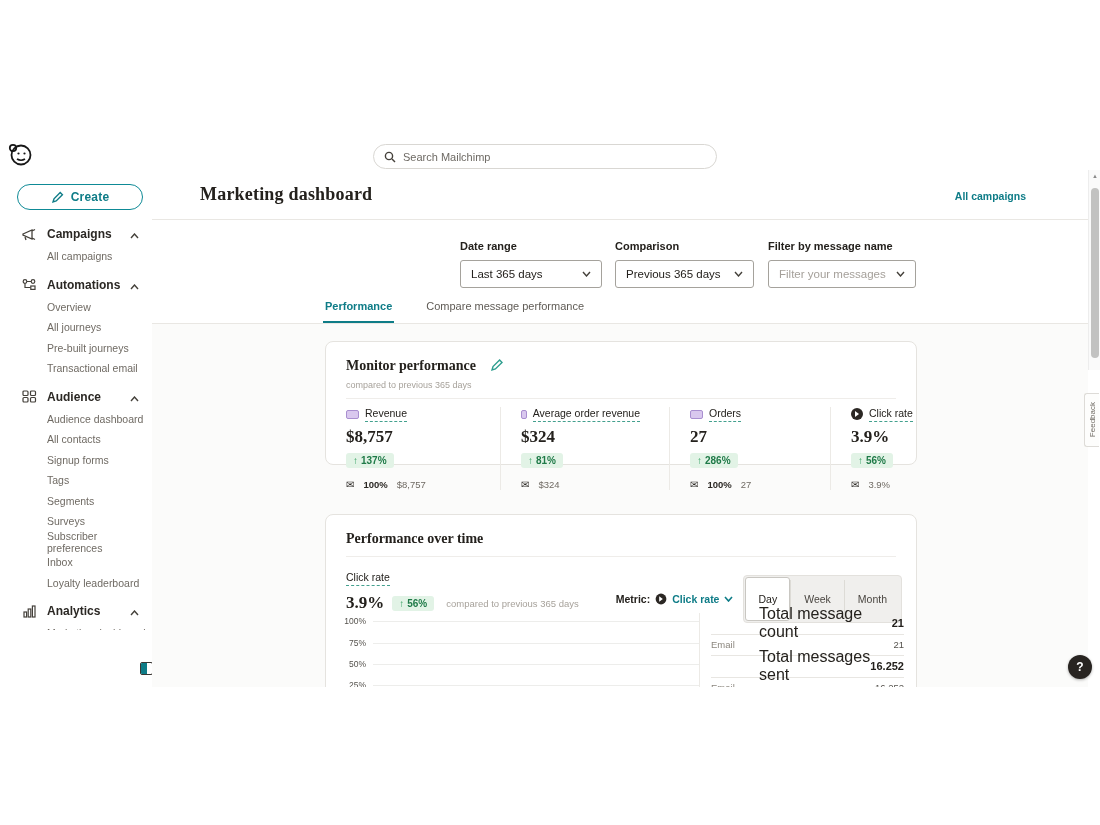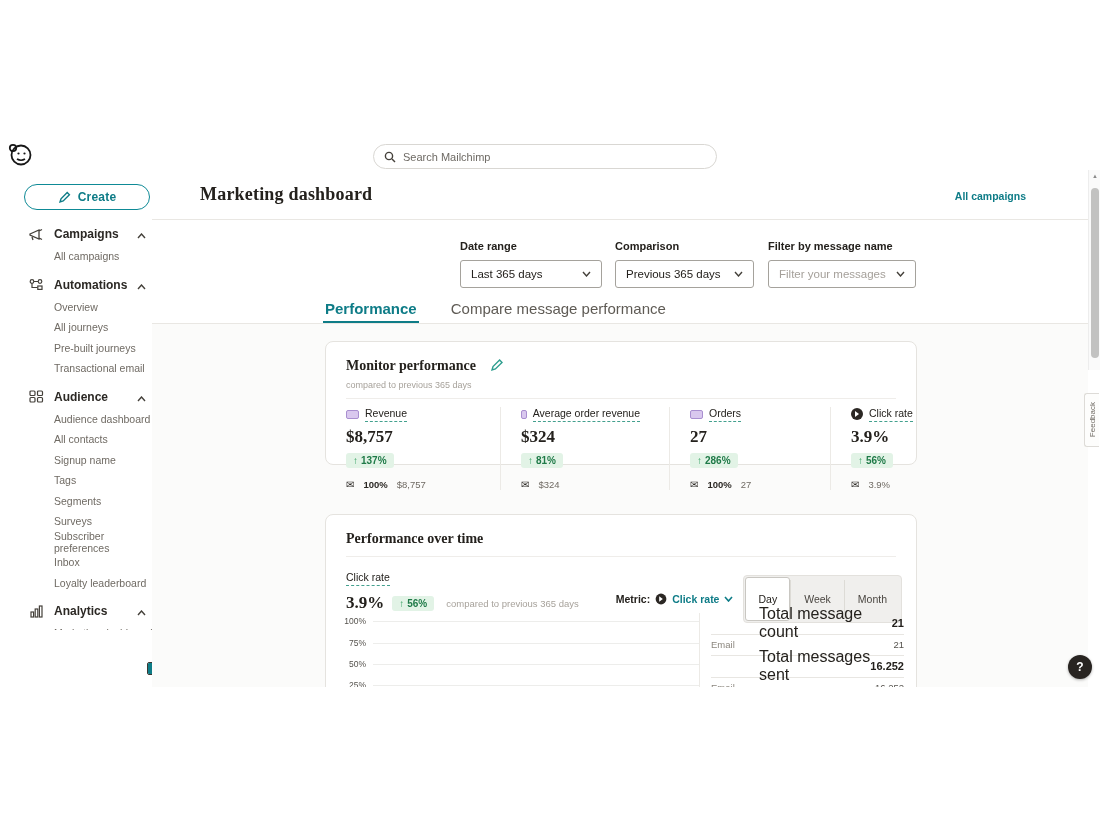--- a/index.html
+++ b/index.html
@@ -8,21 +8,21 @@
 
   
   .topbar { position:absolute; top:140px; left:0; width:1100px; height:30px; background:#fff; }
   .logo { position:absolute; left:8px; top:1px; width:26px; height:27px; }
   .search-pill { position:absolute; left:373px; top:4px; width:344px; height:25px; border:1px solid #d9d7d3; border-radius:13px; background:#fff; display:flex; align-items:center; padding:0 10px; }
   .search-pill svg { flex:0 0 auto; margin-right:7px; }
   .search-pill input { border:none; outline:none; font-size:11px; color:#21201c; width:100%; background:transparent; font-family:"Liberation Sans", sans-serif; }
   .search-pill input::placeholder { color:#6e6a64; }
 
   
-  .sidebar { position:absolute; top:170px; left:16px; width:151px; height:517px; background:#fff; border-right:1px solid #efeeec; }
+  .sidebar { position:absolute; top:170px; left:9px; width:151px; height:517px; background:#fff; border-right:1px solid #efeeec; }
   .create-btn { position:absolute; top:14px; left:8px; width:126px; height:26px; border:1px solid #0e8a96; border-radius:14px; background:#fff; display:flex; align-items:center; justify-content:center; gap:7px; cursor:pointer; }
   .create-btn span { color:#0e7c87; font-size:12px; font-weight:bold; letter-spacing:.2px; }
   .side-nav-clip { position:absolute; top:52px; left:0; width:140px; height:408px; overflow:hidden; }
   .side-header { height:24px; display:flex; align-items:center; padding:0 10px 0 12px; cursor:pointer; }
   .side-header .ic { width:16px; display:flex; justify-content:center; }
   .side-header .lbl { font-size:12px; font-weight:bold; color:#2b2824; margin-left:10px; flex:1; }
   .side-header .chev { color:#4a4641; }
   .side-header.mt { margin-top:6px; }
   .side-item { height:20.5px; display:flex; align-items:center; padding-left:38px; font-size:10.5px; color:#6f6a63; cursor:pointer; }
   .side-scrollthumb { position:absolute; right:3px; top:6px; width:4px; height:282px; background:#c9c7c4; border-radius:2px; }
@@ -38,21 +38,21 @@
   .filters { position:absolute; top:50px; left:0; width:936px; height:104px; background:#fff; }
   .filter { position:absolute; top:20px; }
   .filter .flabel { font-size:11px; font-weight:bold; color:#24211d; margin-bottom:8px; }
   .fselect { height:28px; border:1px solid #a5a29c; border-radius:3px; background:#fff; display:flex; align-items:center; justify-content:space-between; padding:0 10px; font-size:11.5px; color:#24211d; cursor:pointer; }
   .fselect .ph { color:#a5a09a; }
   .f1 { left:308px; } .f1 .fselect { width:142px; }
   .f2 { left:463px; } .f2 .fselect { width:139px; }
   .f3 { left:616px; } .f3 .fselect { width:148px; }
 
   .tabs { position:absolute; top:130px; left:0; width:936px; height:24px; border-bottom:1px solid #e9e7e3; display:flex; padding-left:171px; gap:30px; background:#fff; }
-  .tab { font-size:15px; padding:0 2px 8px 2px; cursor:pointer; }
+  .tab { font-size:11px; padding:0 2px 8px 2px; cursor:pointer; }
   .tab.active { color:#0e7c87; font-weight:bold; border-bottom:2px solid #0e7c87; }
   .tab.inactive { color:#5f5b55; }
 
   .content { position:absolute; top:154px; left:0; width:936px; height:363px; background:#fbfbfa; }
 
   .card { position:absolute; left:173px; width:592px; background:#fff; border:1px solid #e5e3df; border-radius:8px; }
   .card1 { top:17px; height:124px; }
   .card2 { top:190px; height:210px; }
 
   .card1-head { padding:14px 20px 0 20px; }
@@ -191,21 +191,21 @@
               <rect x="8.5" y="7.5" width="5" height="4.5" rx="1" fill="none" stroke="#44403a" stroke-width="1.2"></rect>
             </svg>
         </span>
         <span class="lbl">Audience</span>
         <span class="chev"><svg width="9" height="6" viewBox="0 0 9 6">
               <polyline points="1,5 4.5,1 8,5" fill="none" stroke="#44403a" stroke-width="1.4"></polyline>
             </svg></span>
       </div>
       <div class="side-item">Audience dashboard</div>
       <div class="side-item">All contacts</div>
-      <div class="side-item">Signup name</div>
+      <div class="side-item">Signup forms</div>
       <div class="side-item">Tags</div>
       <div class="side-item">Segments</div>
       <div class="side-item">Surveys</div>
       <div class="side-item">Subscriber preferences</div>
       <div class="side-item">Inbox</div>
       <div class="side-item">Loyalty leaderboard</div>
 
       <div class="side-header mt">
         <span class="ic">
           <svg width="13" height="13" viewBox="0 0 13 13">

